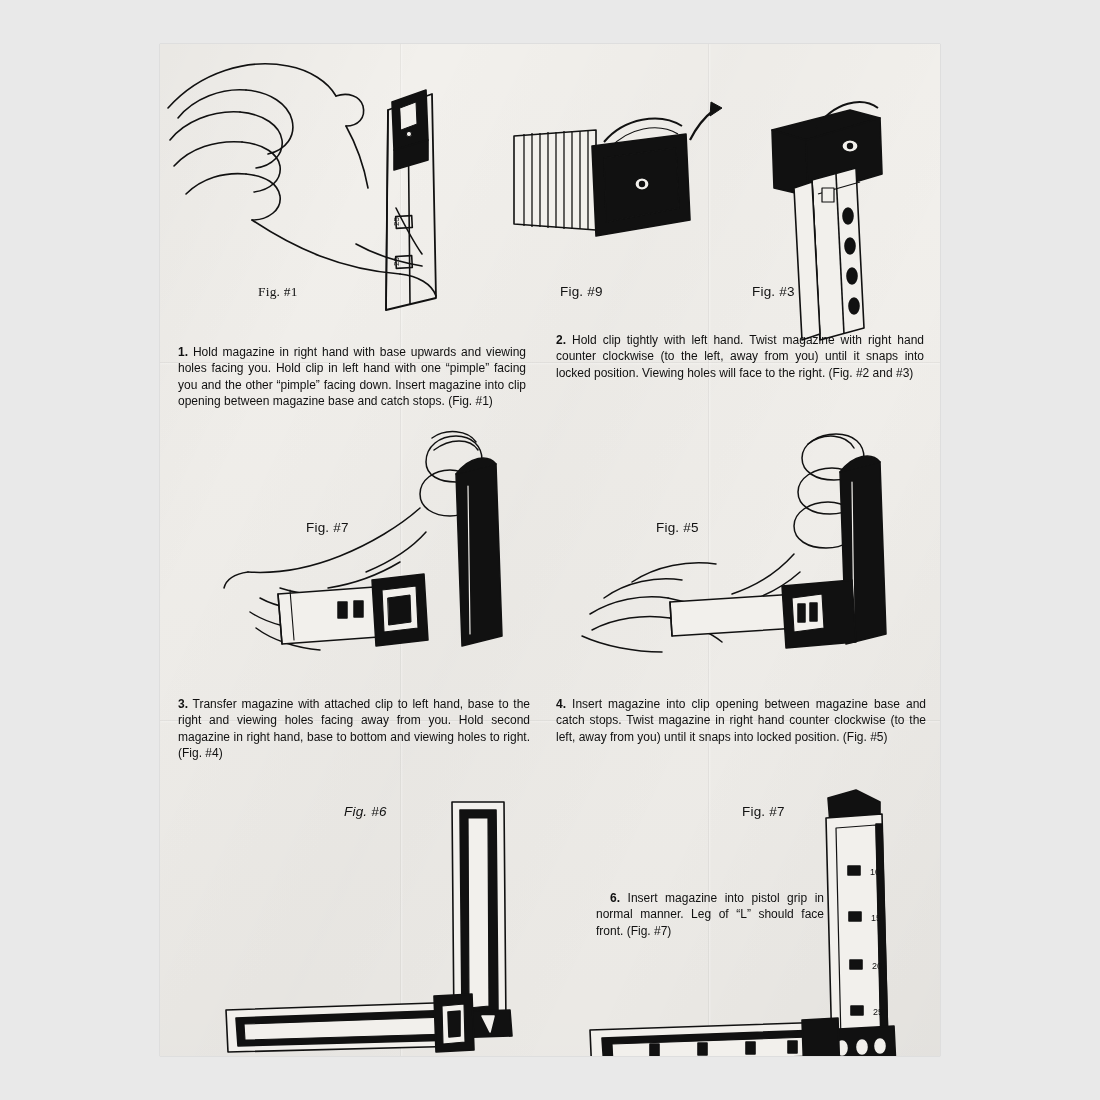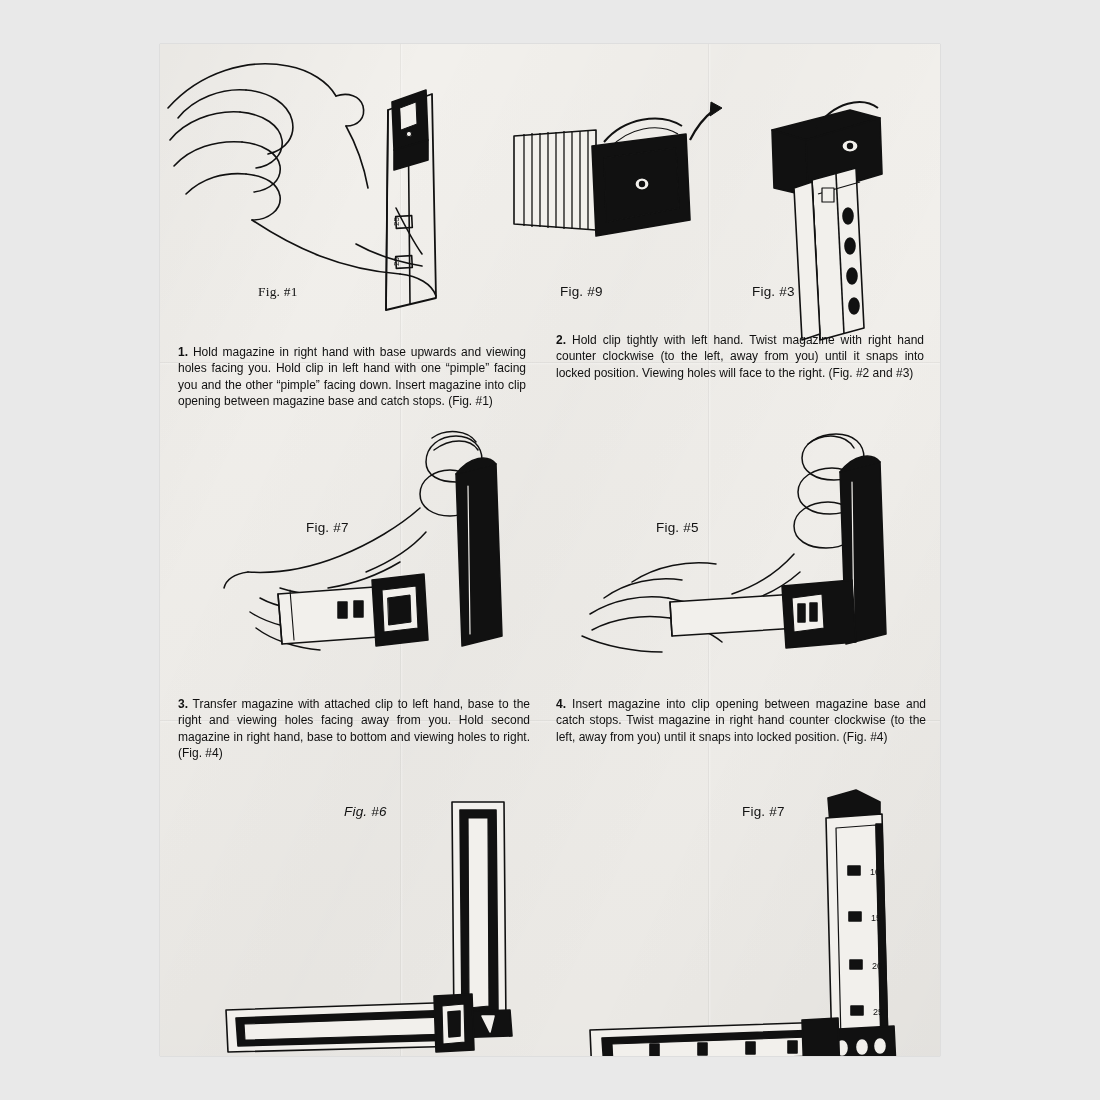--- a/index.html
+++ b/index.html
@@ -247,21 +247,21 @@
 
   <div class="fig-label" style="left:146px; top:476px;">Fig. #7</div>
   <div class="fig-label" style="left:496px; top:476px;">Fig. #5</div>
 
   <div class="step" style="left:18px; top:652px; width:352px;">
     <b>3.</b>
     <span>Transfer magazine with attached clip to left hand, base to the right and viewing holes facing away from you. Hold second magazine in right hand, base to bottom and viewing holes to right. (Fig. #4)</span>
   </div>
   <div class="step" style="left:396px; top:652px; width:370px;">
     <b>4.</b>
-    <span>Insert magazine into clip opening between magazine base and catch stops. Twist magazine in right hand counter clockwise (to the left, away from you) until it snaps into locked position. (Fig. #4)</span>
+    <span>Insert magazine into clip opening between magazine base and catch stops. Twist magazine in right hand counter clockwise (to the left, away from you) until it snaps into locked position. (Fig. #5)</span>
   </div>
 
   <div class="art" style="left:60px; top:730px;">
     <svg width="320" height="280" viewBox="0 0 320 280">
       <g stroke="#111" stroke-width="1.6" fill="none" stroke-linejoin="round">
 
         <path d="M232 28 L 284 28 L 286 252 L 234 254 Z" fill="#f2f0ec"></path>
         <path d="M240 36 L 276 36 L 278 240 L 242 242 Z" fill="#111" stroke="#111"></path>
         <path d="M248 44 L 268 44 L 269 232 L 249 234 Z" fill="#f2f0ec" stroke="#111" stroke-width="1.2"></path>
 
@@ -320,14 +320,18 @@
       <text x="74" y="288" font-family="'Liberation Sans',sans-serif" font-size="8" fill="#111" transform="rotate(-90 74 288)">10</text>
       <text x="122" y="287" font-family="'Liberation Sans',sans-serif" font-size="8" fill="#111" transform="rotate(-90 122 287)">15</text>
       <text x="170" y="286" font-family="'Liberation Sans',sans-serif" font-size="8" fill="#111" transform="rotate(-90 170 286)">20</text>
       <text x="212" y="285" font-family="'Liberation Sans',sans-serif" font-size="8" fill="#111" transform="rotate(-90 212 285)">25</text>
     </svg>
   </div>
 
   <div class="fig-label" style="left:184px; top:760px;font-style:italic;">Fig. #6</div>
   <div class="fig-label" style="left:582px; top:760px;">Fig. #7</div>
 
+  <div class="step" style="left:436px; top:846px; width:228px; text-indent:14px;">
+    <b>6.</b>
+    <span>Insert magazine into pistol grip in normal manner. Leg of “L” should face front. (Fig. #7)</span>
+  </div>
 
 </div>
 
 </body></html>

